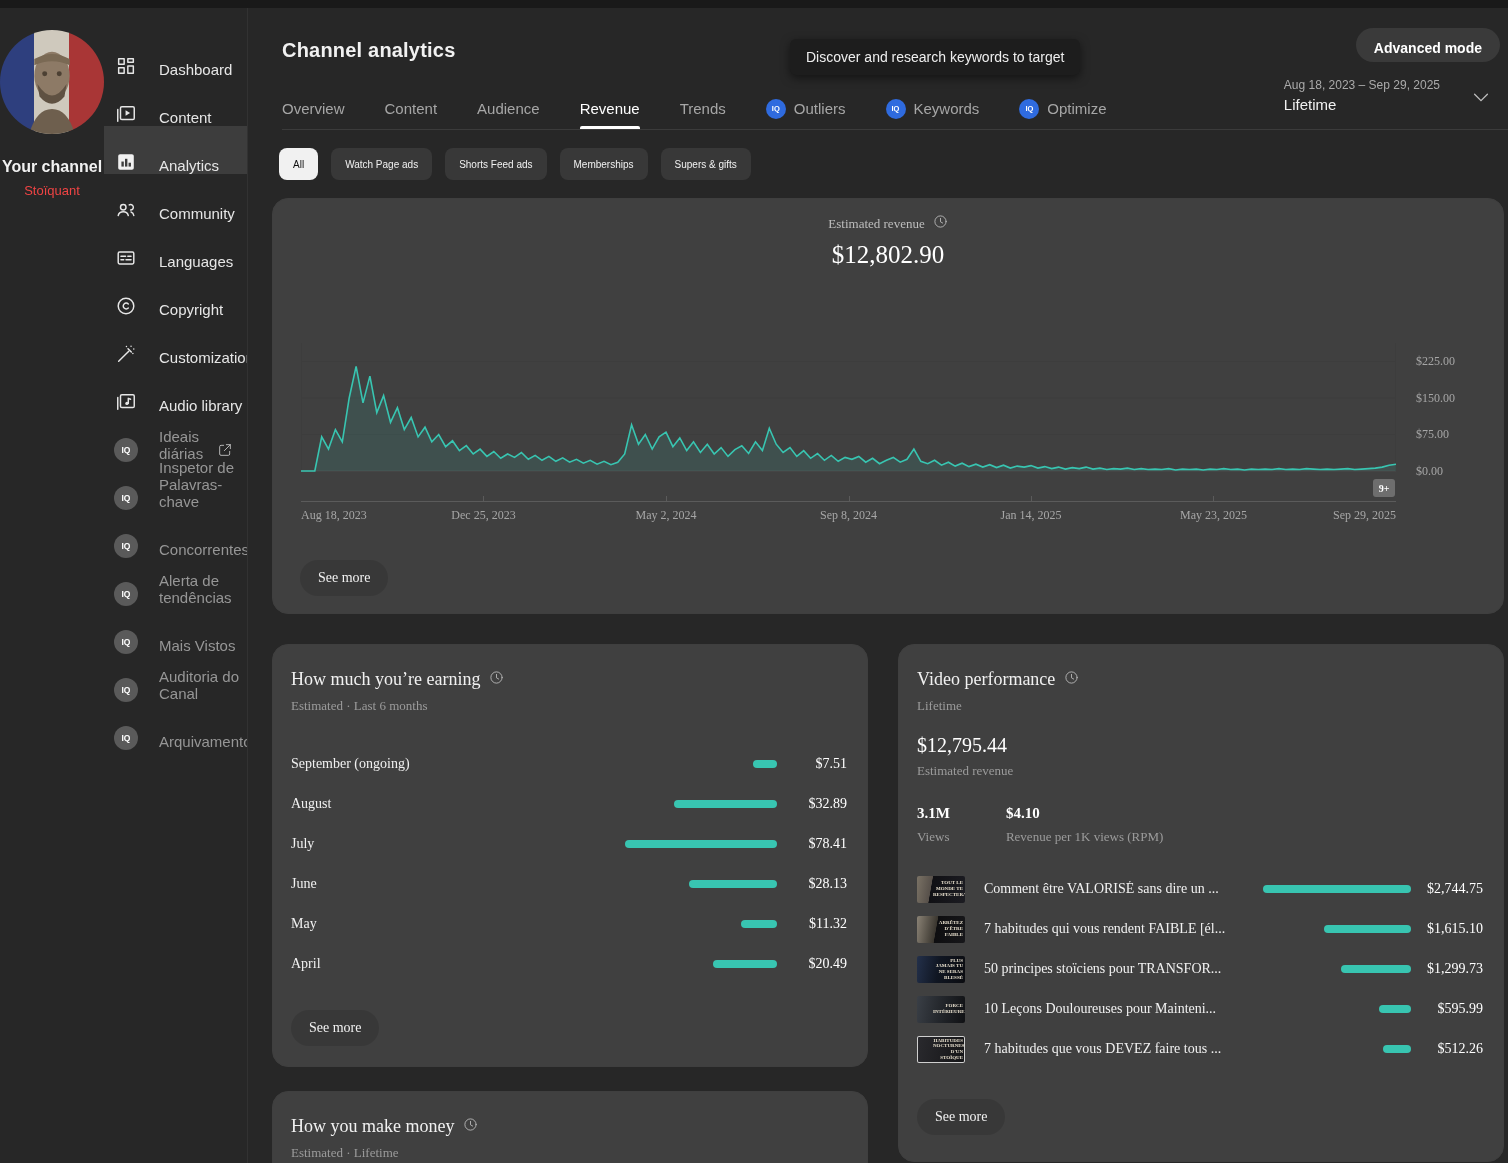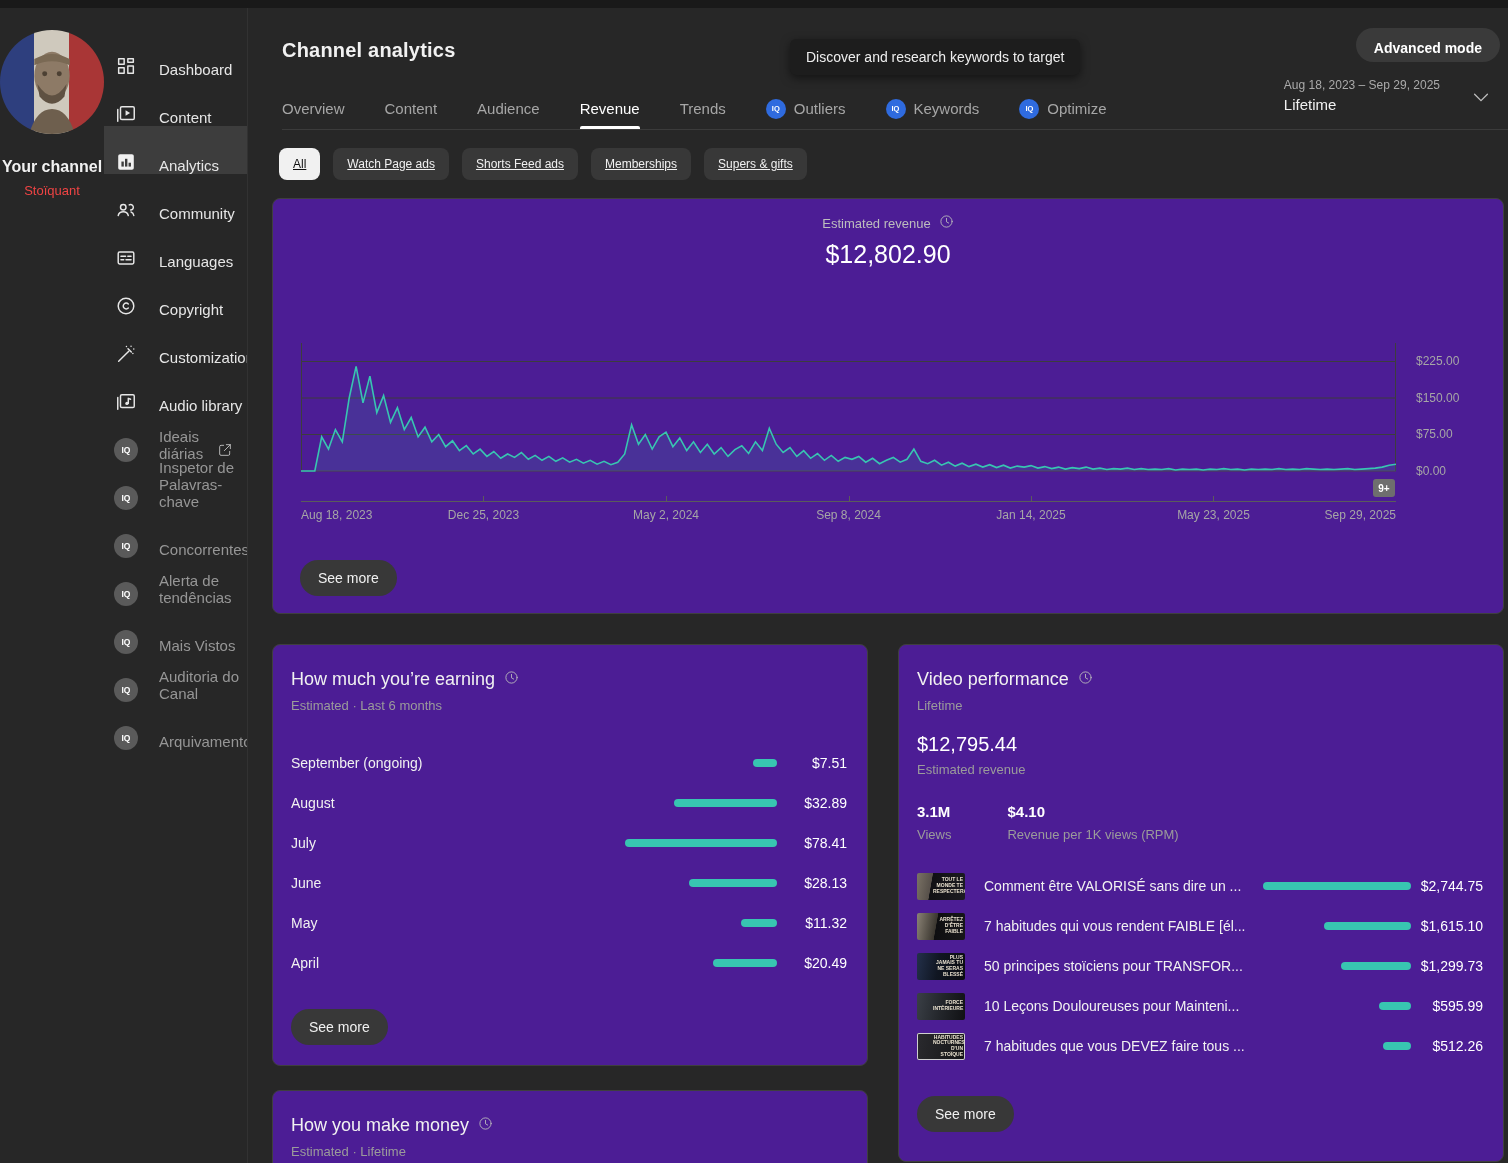--- a/index.html
+++ b/index.html
@@ -51,24 +51,24 @@
   .date-texts { margin-right:30px; }
   .date-range { font-size:12px; color:#aaa; }
   .date-period { font-size:15px; color:#f1f1f1; margin-top:4px; }
   .chev { margin-top:6px; }
   .tooltip { position:absolute; left:542px; top:31px; z-index:30; background:#1d1d1d; color:#eee;
     font-size:14px; padding:10px 16px; border-radius:6px; box-shadow:0 3px 10px rgba(0,0,0,.5); }
 
   .content { padding:18px 4px 0 24px; }
   .chips-row { display:flex; gap:13px; padding-left:7px; }
   .chip { height:32px; padding:0 14px; border-radius:8px; background:#383838; color:#f1f1f1;
-    font-size:12px; font-weight:500; display:flex; align-items:center; cursor:pointer; white-space:nowrap;text-decoration:underline; }
+    font-size:10px; font-weight:500; display:flex; align-items:center; cursor:pointer; white-space:nowrap; }
   .chip.selected { background:#f1f1f1; color:#0f0f0f; }
 
-  .card { border:1px solid #3f3f3f; border-radius:8px; background:#4c1d95; }
+  .card { border:1px solid #3f3f3f; border-radius:16px; background:#404040;font-family:Liberation Serif, serif; }
 
   
   .chart-card { margin-top:18px; width:1232px; height:416px; position:relative; }
   .metric-head { padding-top:15px; display:flex; justify-content:center; align-items:center; gap:8px;
     font-size:13px; font-weight:500; color:#bdbdbd; }
   .metric-value { margin-top:8px; text-align:center; font-size:25px; color:#fff; }
   .plot { position:absolute; left:28px; top:144px; width:1095px; height:130px; }
   .y-label { position:absolute; left:1143px; font-size:12px; color:#a6a6a6; line-height:14px; }
   .axis-line { position:absolute; left:28px; top:302px; width:1095px; height:1px; background:#5b5b5b; }
   .axis-tick { position:absolute; bottom:0; width:1px; height:6px; background:#5b5b5b; }

